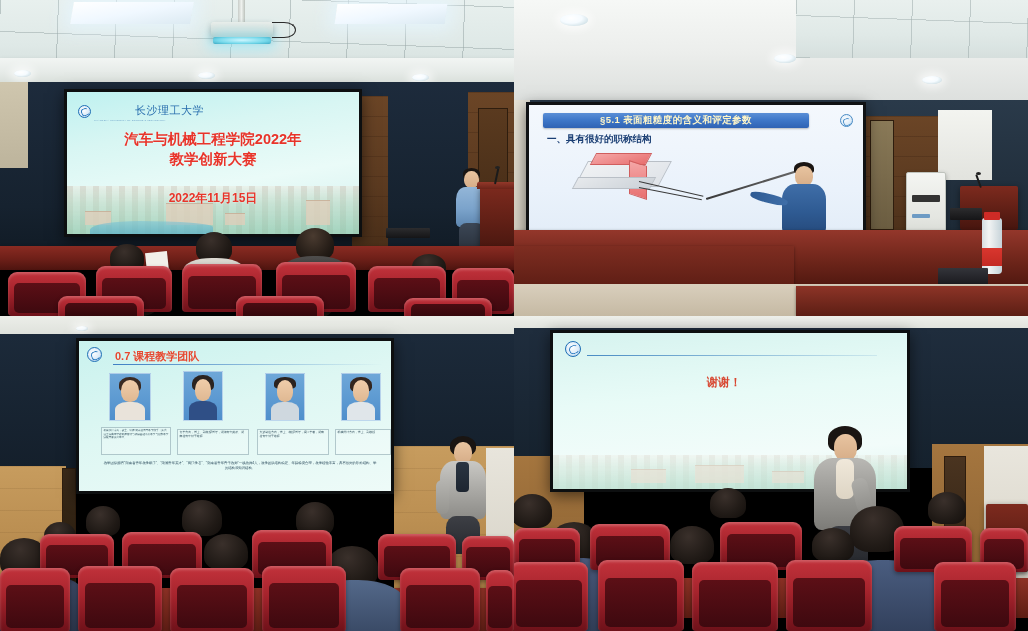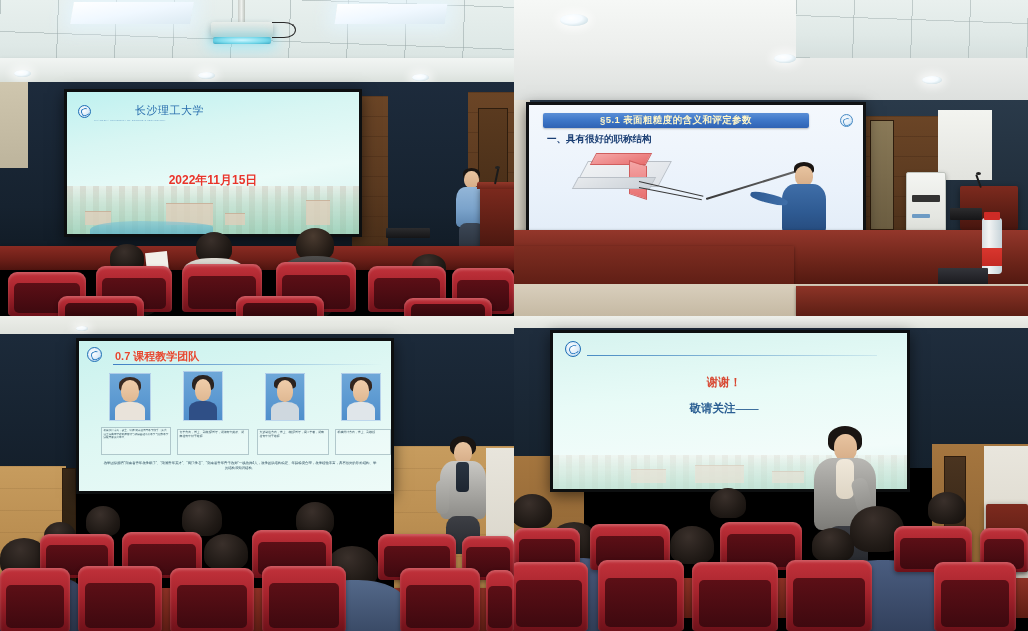--- a/index.html
+++ b/index.html
@@ -383,21 +383,23 @@
           <div class="sky-block" style="left:82%;width:8%;height:52%"></div>
           <div class="sky-water"></div>
         </div>
         <div class="univ-logo" style="left:11px;top:8px">
           <div class="logo-mark" style="width:13px;height:13px"></div>
           <div>
             <span class="logo-word" style="font-size:11px">长沙理工大学</span>
             <span class="logo-sub">CHANGSHA UNIVERSITY OF SCIENCE &amp; TECHNOLOGY</span>
           </div>
         </div>
-        <div class="slide-date" style="top:80px;font-size:12px">2022年11月15日</div>
+        <div class="slide-title-main" style="top:38px;font-size:14.5px">汽车与机械工程学院2022年
+教学创新大赛</div>
+        <div class="slide-date" style="top:98px;font-size:12px">2022年11月15日</div>
       </div>
     </div>
 
     <div class="person" style="left:452px;top:168px;width:40px;height:80px">
       <div class="p-hair" style="left:11px;top:0;width:17px;height:11px"></div>
       <div class="p-head" style="left:12px;top:3px;width:15px;height:17px"></div>
       <div class="p-torso" style="left:4px;top:19px;width:31px;height:40px;background:linear-gradient(180deg,#93b6d8 0%,#7ba3cb 55%,#5d86b0 100%)"></div>
       <div class="p-torso" style="left:7px;top:55px;width:25px;height:25px;background:linear-gradient(180deg,#3c4756,#2b333e)"></div>
     </div>
     <div class="podium" style="left:480px;top:186px;width:34px;height:68px"></div>
@@ -584,21 +586,20 @@
     <div class="wall-wood" style="left:0;top:140px;width:70px;height:130px;background:linear-gradient(180deg,#a5763f,#8b6232)"></div>
     <div class="wall-wood" style="left:418px;top:128px;width:96px;height:142px;background:linear-gradient(180deg,#a5763f,#8b6232)"></div>
     <div class="door-panel" style="left:430px;top:140px;width:22px;height:120px;background:linear-gradient(180deg,#4a3420,#2f2012)"></div>
     <div class="wall-pale" style="left:470px;top:130px;width:44px;height:140px;background:linear-gradient(180deg,#e9e6dd,#d6d2c6)"></div>
 
     <div class="screen-frame" style="left:36px;top:14px;width:360px;height:162px">
       <div class="slide slide-d">
         <div class="logo-mark" style="position:absolute;left:12px;top:8px;width:16px;height:16px"></div>
         <div class="hdr-rule" style="left:34px;top:22px;width:290px"></div>
         <div class="thanks-line thanks-red" style="top:42px;font-size:11.5px">谢谢！</div>
-        <div class="thanks-line thanks-blue" style="top:68px;font-size:11.5px">敬请关注——</div>
         <div class="skyline" style="height:22%;opacity:.55">
           <div class="sky-block" style="left:22%;width:10%;height:40%"></div>
           <div class="sky-block" style="left:40%;width:14%;height:52%"></div>
           <div class="sky-block" style="left:62%;width:9%;height:34%"></div>
         </div>
       </div>
     </div>
 
     <div class="person" style="left:296px;top:110px;width:72px;height:140px">
       <div class="p-hair" style="left:18px;top:0;width:34px;height:26px;border-radius:50% 50% 34% 34%"></div>

